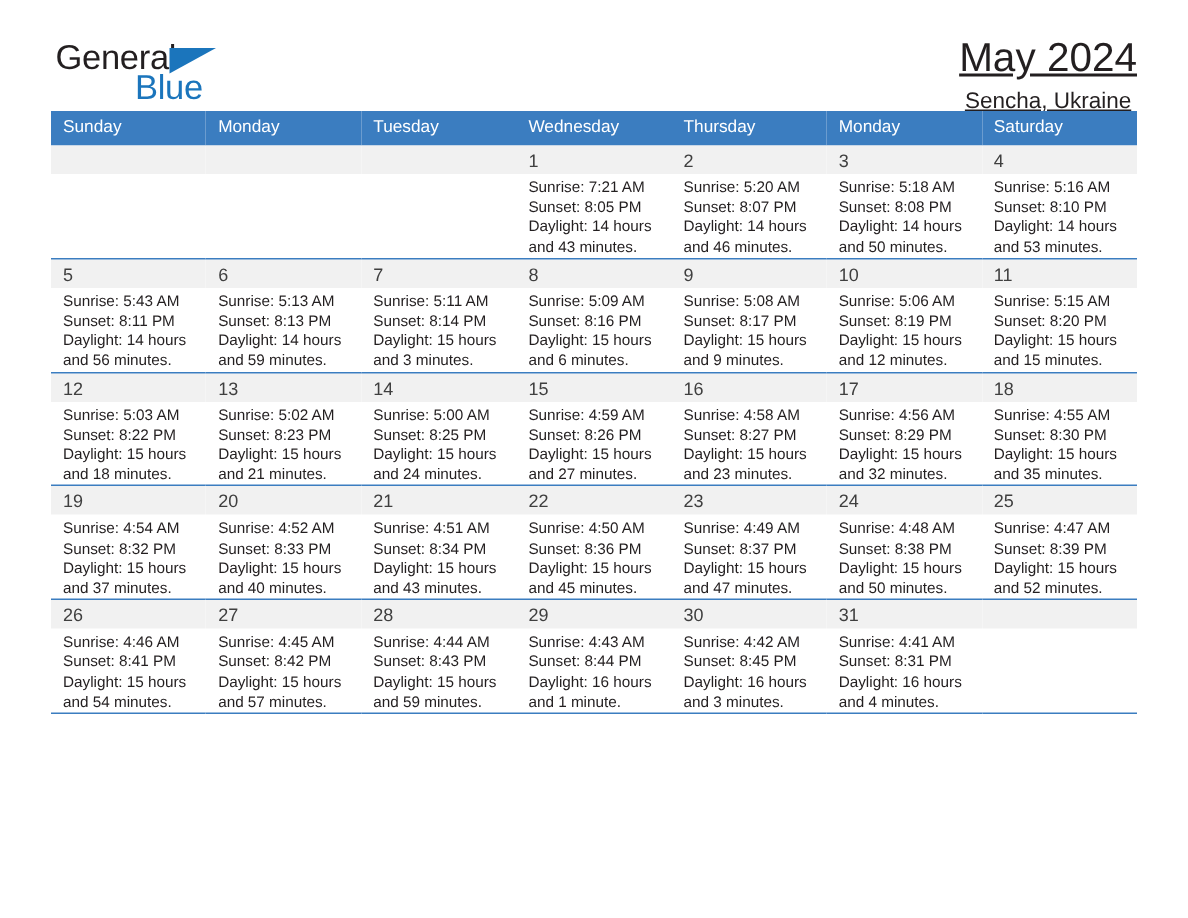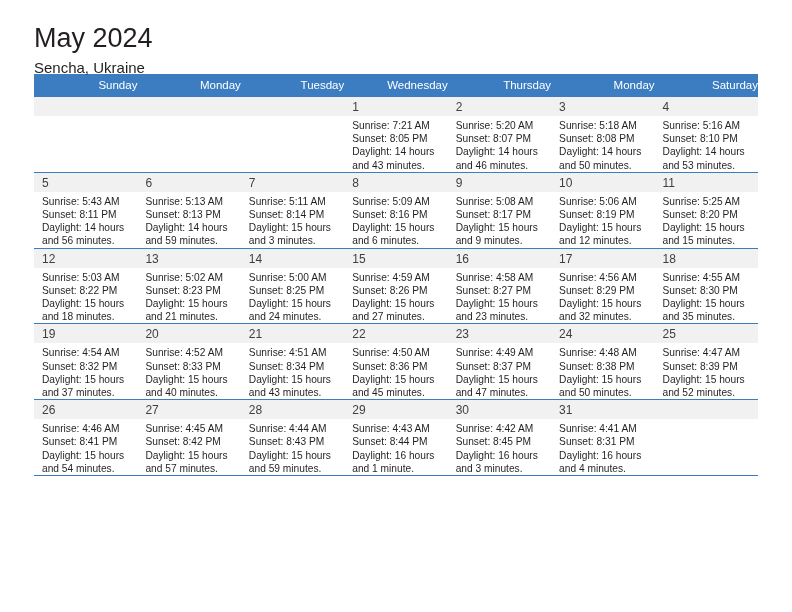--- a/index.html
+++ b/index.html
@@ -58,21 +58,22 @@
     position: absolute;
     left: 56px;
     top: 20px;
     font-size: 23px;
     letter-spacing: -0.2px;
     color: #1b75bc;
     line-height: 24px;
   }
   .title-block {
     margin-top: 22px;
-    text-align: left;
+    text-align: center;
+    text-decoration: underline;
   }
   .cal-title {
     font-size: 27px;
     line-height: 32px;
     color: #231f20;
     font-weight: normal;
     margin: 0;
   }
   .cal-subtitle {
     font-size: 15px;
@@ -85,21 +86,21 @@
   .calendar {
     width: 724px;
     border-collapse: collapse;
     table-layout: fixed;
   }
   .calendar th {
     background: #3b7dc0;
     color: #ffffff;
     font-size: 11.5px;
     font-weight: normal;
-    text-align: right;
+    text-align: left;
     padding: 5px 0 6px 8px;
     height: 11px;
     border: none;
   }
   .calendar td {
     vertical-align: top;
     width: 103.4px;
     height: 74px;
     padding: 0;
     border: none;
@@ -127,20 +128,25 @@
     color: #231f20;
   }
   .details div { white-space: nowrap; }
 </style>
 </head>
 <body>
 
 <div class="page">
 
   <div class="header">
+    <div class="brand">
+      <span class="brand-general">General</span>
+      <span class="brand-triangle"></span>
+      <span class="brand-blue">Blue</span>
+    </div>
     <div class="title-block">
       <h1 class="cal-title">May 2024</h1>
       <p class="cal-subtitle">Sencha, Ukraine</p>
     </div>
   </div>
 
   <table class="calendar">
     <thead>
       <tr>
         <th>Sunday</th>
@@ -296,21 +302,21 @@
                 <div>Sunset: 8:19 PM</div>
                 <div>Daylight: 15 hours</div>
                 <div>and 12 minutes.</div>
               </div>
             </div>
           </td>
           <td>
             <div class="cell-inner">
               <div class="daynum">11</div>
               <div class="details">
-                <div>Sunrise: 5:25 AM</div>
+                <div>Sunrise: 5:15 AM</div>
                 <div>Sunset: 8:20 PM</div>
                 <div>Daylight: 15 hours</div>
                 <div>and 15 minutes.</div>
               </div>
             </div>
           </td>
         </tr>
         <tr>
           <td>
             <div class="cell-inner">

